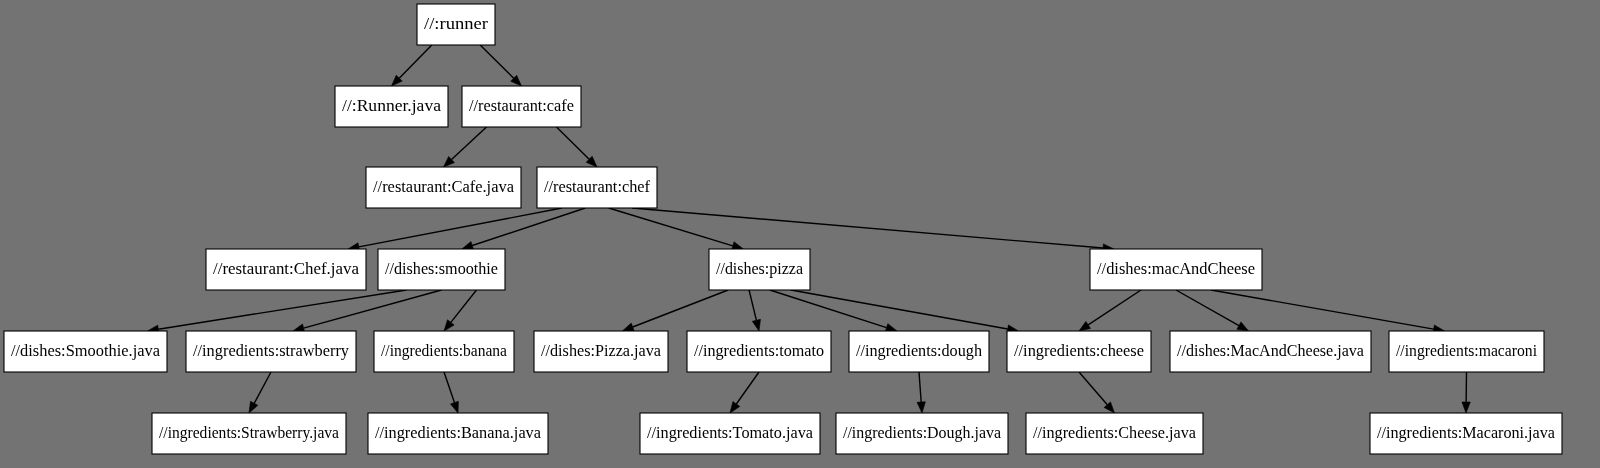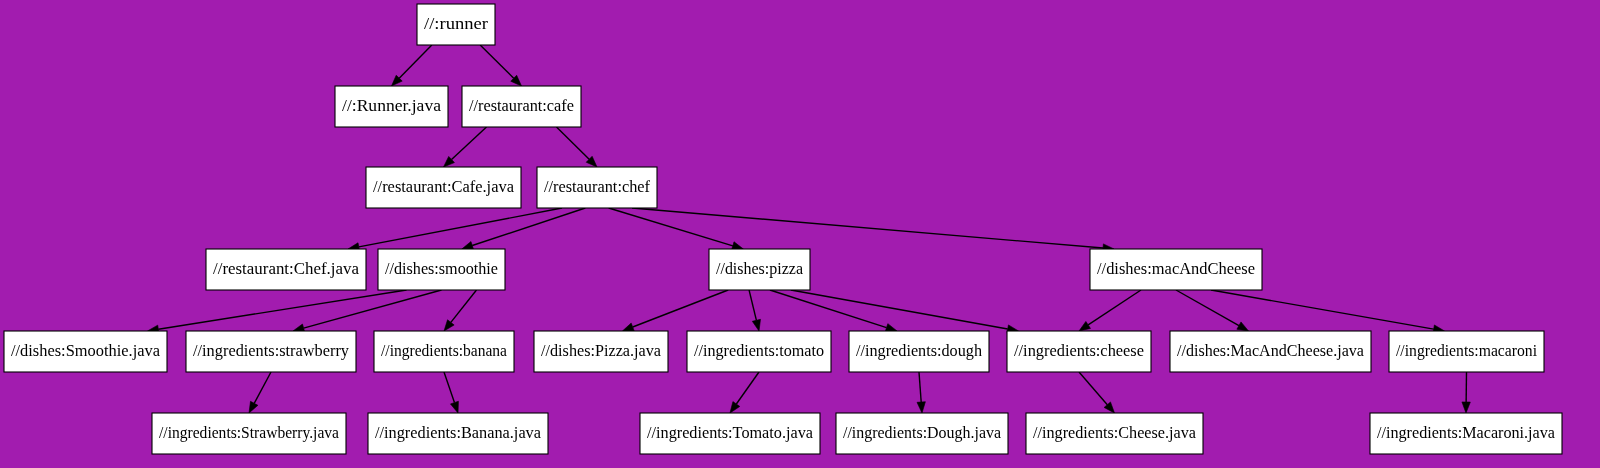--- a/index.html
+++ b/index.html
@@ -4,21 +4,21 @@
 <style>
   html, body {
     margin: 0;
     padding: 0;
     background: #ffffff;
   }
   #graph-root {
     position: relative;
     width: 1600px;
     height: 468px;
-    background: #a21caf;
+    background: #737373;
     font-family: "Liberation Serif", "DejaVu Serif", serif;
     overflow: hidden;
   }
   #graph-svg {
     position: absolute;
     top: 0;
     left: 0;
     width: 1600px;
     height: 468px;
     display: block;

